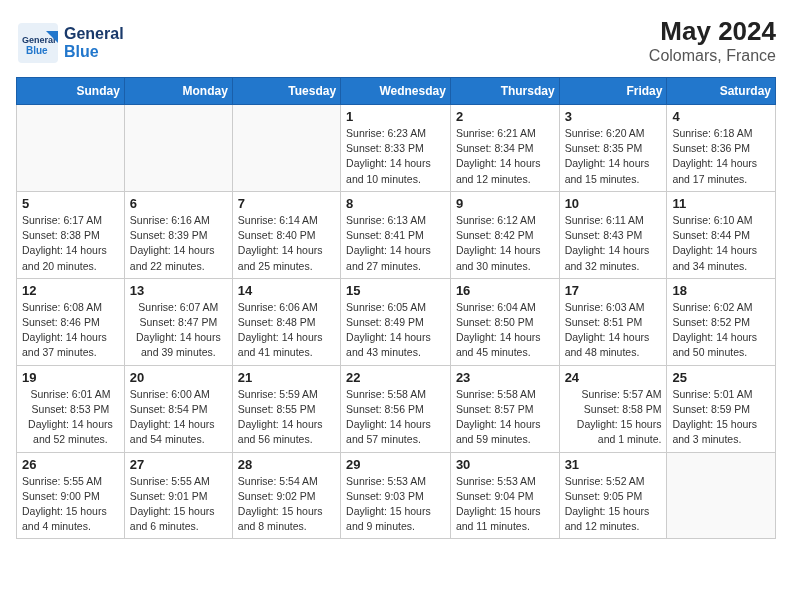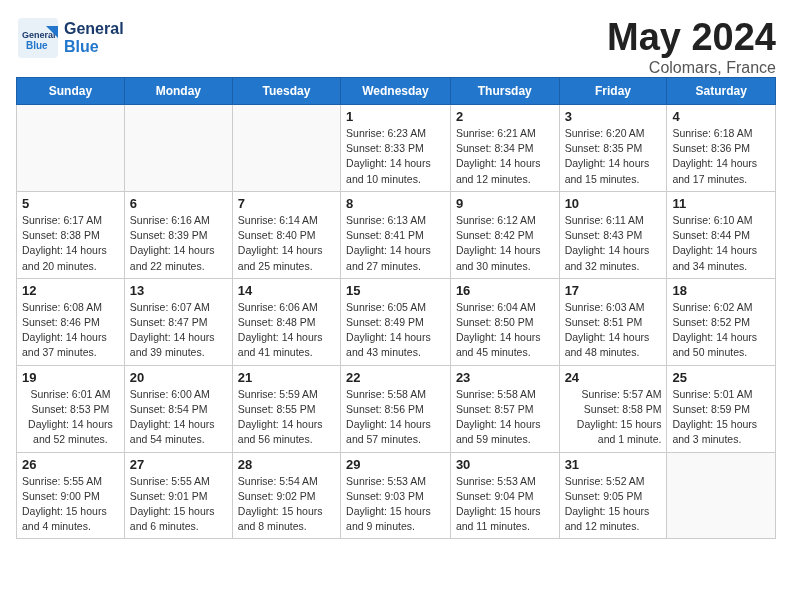--- a/index.html
+++ b/index.html
@@ -6,22 +6,22 @@
     body {
       font-family: Arial, sans-serif;
       background: #fff;
       width: 792px;
       min-height: 612px;
       padding: 16px;
     }
     .header-area {
       display: flex;
       justify-content: space-between;
-      align-items: flex-start;
-      margin-bottom: 0;
+      align-items: flex-end;
+      margin-bottom: 12px;
     }
     .logo {
       display: flex;
       align-items: center;
       font-size: 18px;
       font-weight: bold;
       color: #1a3a6b;
     }
     .logo-icon {
       width: 44px;
@@ -32,38 +32,38 @@
       display: flex;
       flex-direction: column;
       line-height: 1.1;
     }
     .logo-general { color: #1a3a6b; font-size: 16px; font-weight: bold; }
     .logo-blue { color: #2277cc; font-size: 16px; font-weight: bold; }
     .title-area {
       text-align: right;
     }
     .month-title {
-      font-size: 38px;
+      font-size: 26px;
       font-weight: bold;
       color: #222;
     }
     .location-title {
       font-size: 16px;
       color: #555;
     }
     table {
       width: 100%;
       border-collapse: collapse;
       font-size: 11px;
     }
     th {
       background: #2277cc;
       color: #fff;
       padding: 6px 4px;
-      text-align: center;
+      text-align: right;
       font-size: 12px;
       font-weight: bold;
       border: 1px solid #1a5faa;
     }
     td {
       border: 1px solid #ccc;
       vertical-align: top;
       padding: 4px 5px;
       height: 80px;
       width: 113px;
@@ -206,21 +206,21 @@
       <tr>
         <td>
           <div class="day-num">12</div>
           <div class="day-info" style="white-space: pre-line;">Sunrise: 6:08 AM
 Sunset: 8:46 PM
 Daylight: 14 hours
 and 37 minutes.</div>
         </td>
         <td>
           <div class="day-num">13</div>
-          <div class="day-info" style="white-space: pre-line;">Sunrise: 6:07 AM
+          <div class="day-info" style="white-space: pre-line; text-align: center;">Sunrise: 6:07 AM
 Sunset: 8:47 PM
 Daylight: 14 hours
 and 39 minutes.</div>
         </td>
         <td>
           <div class="day-num">14</div>
           <div class="day-info" style="white-space: pre-line;">Sunrise: 6:06 AM
 Sunset: 8:48 PM
 Daylight: 14 hours
 and 41 minutes.</div>

